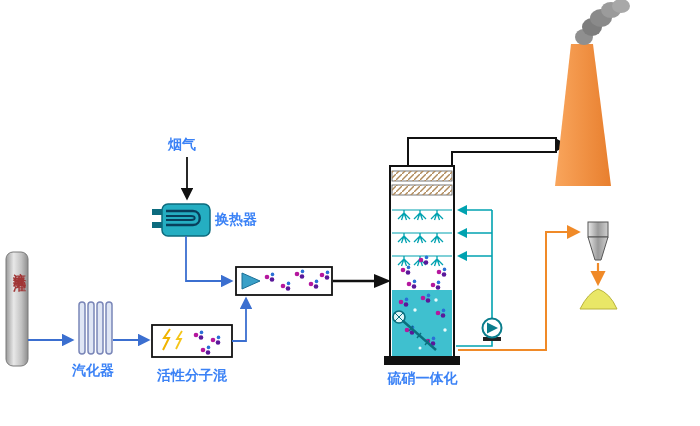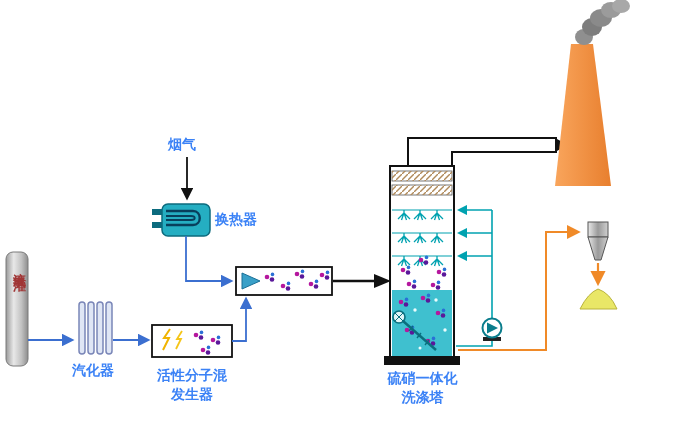--- a/index.html
+++ b/index.html
@@ -205,27 +205,25 @@
   </g>
   <path d="M580,309 Q588,293 598,289 Q610,293 617,309 Z" fill="#e9e767" stroke="#b9b33c" stroke-width="1"></path>
 </svg>
 
 <div class="vlbl" style="left:10px;top:262px;">液氧灌</div>
 
 <div class="lbl" style="left:72px;top:362px;">汽化器</div>
 
 <div class="lbl center" style="left:152px;top:367px;width:80px;">
   <div>活性分子混</div>
-  <div>发生器</div>
 </div>
 
 <div class="lbl" style="left:168px;top:136px;">烟气</div>
 
 <div class="lbl" style="left:215px;top:211px;text-align:right;">换热器</div>
 
 
 <div class="lbl center" style="left:380px;top:370px;width:85px;">
   <div>硫硝一体化</div>
-  <div>洗涤塔</div>
 </div>
 
 
 </div>
 
 </body></html>

